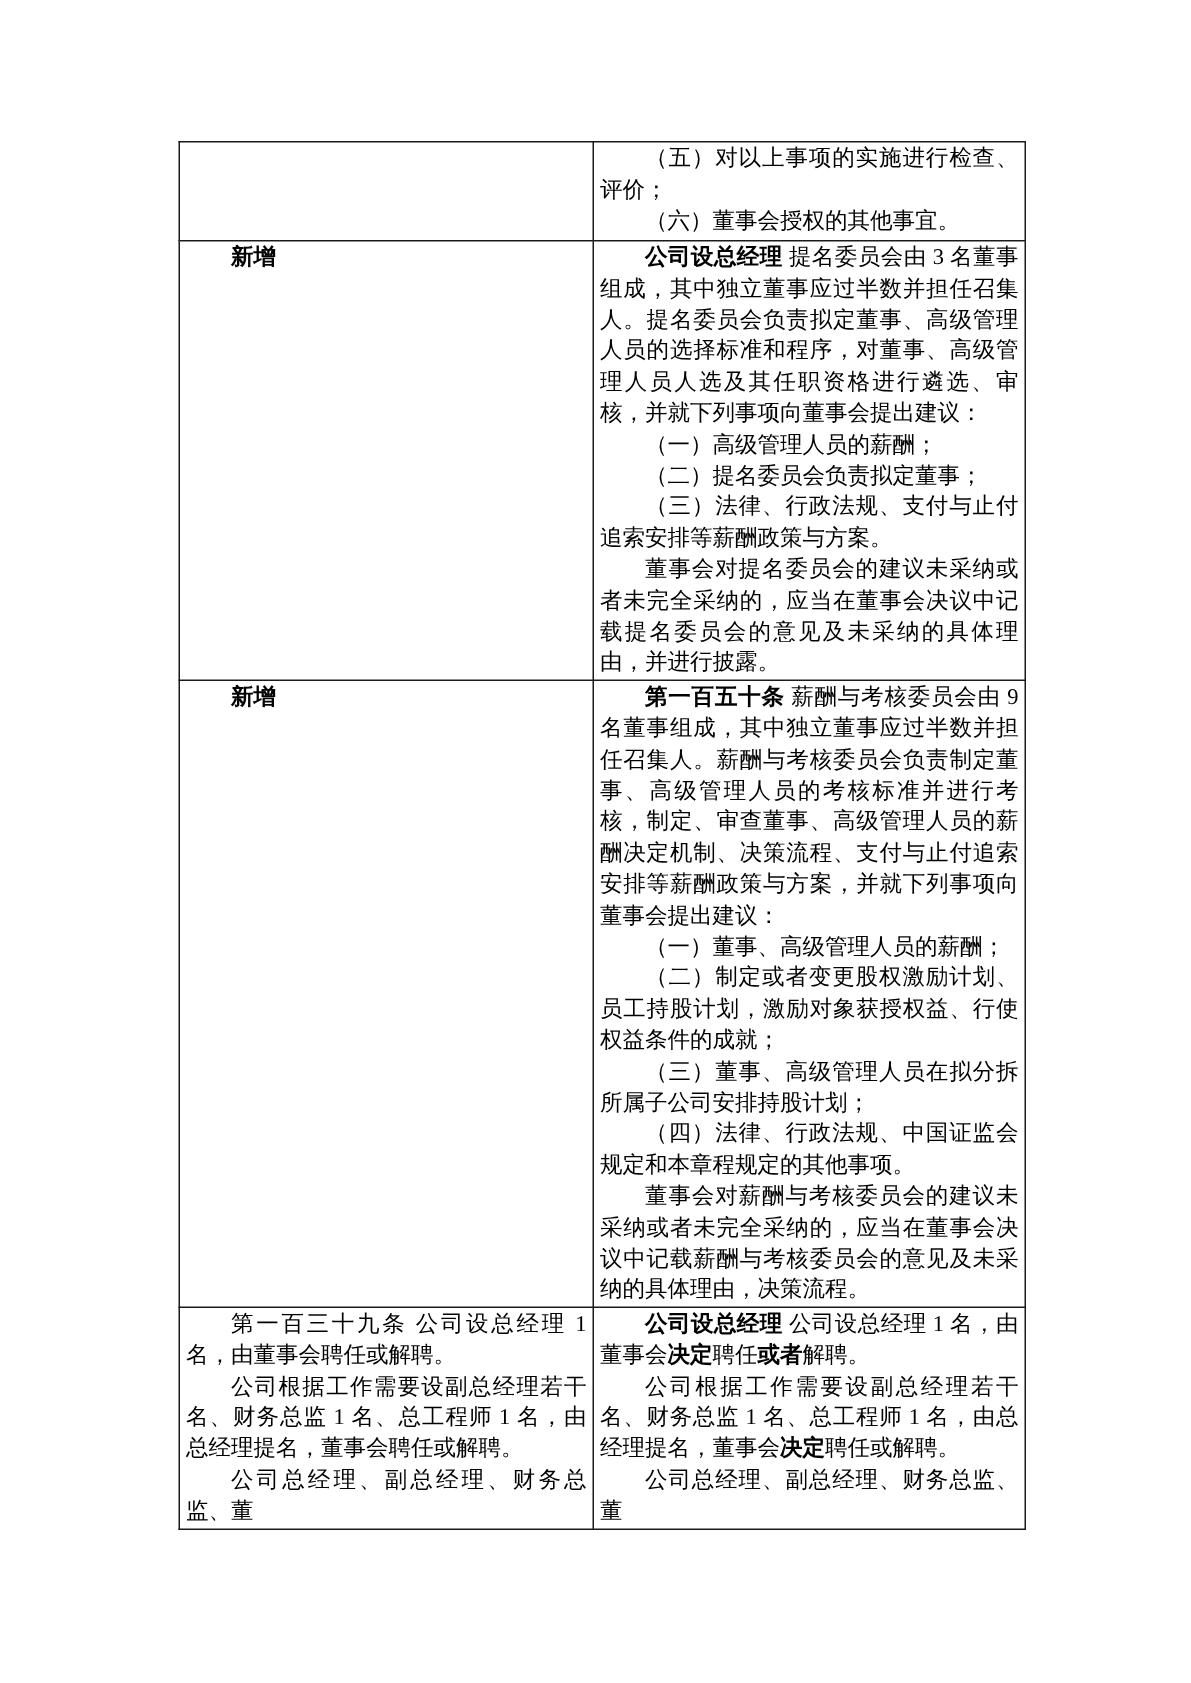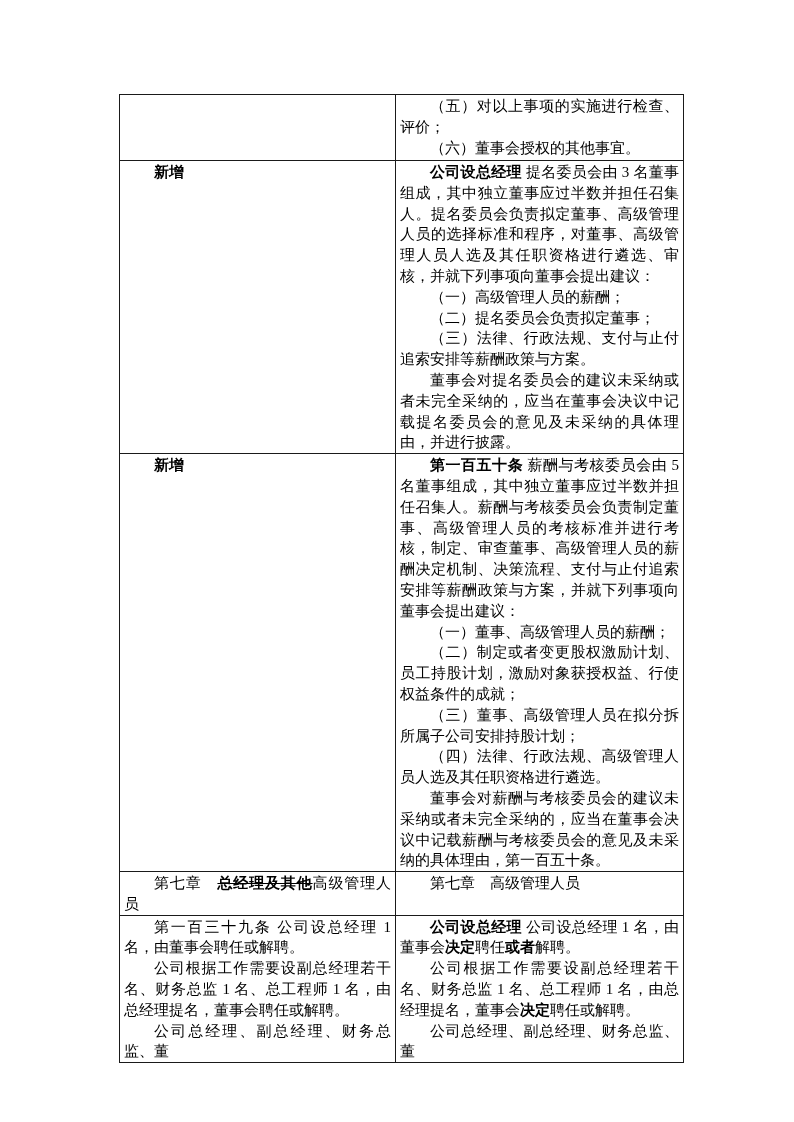--- a/index.html
+++ b/index.html
@@ -74,34 +74,26 @@
             <p><span>（二）提名委员会负责拟定董事；</span></p>
             <p><span>（三）法律、行政法规、支付与止付追索安排等薪酬政策与方案。</span></p>
             <p><span>董事会对提名委员会的建议未采纳或者未完全采纳的，应当在董事会决议中记载提名委员会的意见及未采纳的具体理由，并进行披露。</span></p>
           </td>
         </tr>
         <tr>
           <td>
             <p><span class="b">新增</span></p>
           </td>
           <td>
-            <p><span class="b">第一百五十条</span><span> 薪酬与考核委员会由 5 名董事组成，其中独立董事应过半数并担任召集人。薪酬与考核委员会负责制定董事、高级管理人员的考核标准并进行考核，制定、审查董事、高级管理人员的薪酬决定机制、决策流程、支付与止付追索安排等薪酬政策与方案，并就下列事项向董事会提出建议：</span></p>
+            <p><span class="b">第一百五十条</span><span> 薪酬与考核委员会由 9 名董事组成，其中独立董事应过半数并担任召集人。薪酬与考核委员会负责制定董事、高级管理人员的考核标准并进行考核，制定、审查董事、高级管理人员的薪酬决定机制、决策流程、支付与止付追索安排等薪酬政策与方案，并就下列事项向董事会提出建议：</span></p>
             <p><span>（一）董事、高级管理人员的薪酬；</span></p>
             <p><span>（二）制定或者变更股权激励计划、员工持股计划，激励对象获授权益、行使权益条件的成就；</span></p>
             <p><span>（三）董事、高级管理人员在拟分拆所属子公司安排持股计划；</span></p>
-            <p><span>（四）法律、行政法规、高级管理人员人选及其任职资格进行遴选。</span></p>
-            <p><span>董事会对薪酬与考核委员会的建议未采纳或者未完全采纳的，应当在董事会决议中记载薪酬与考核委员会的意见及未采纳的具体理由，第一百五十条。</span></p>
-          </td>
-        </tr>
-        <tr>
-          <td>
-            <p><span>第七章　</span><span class="b s">总经理及其他</span><span>高级管理人员</span></p>
-          </td>
-          <td>
-            <p><span>第七章　高级管理人员</span></p>
+            <p><span>（四）法律、行政法规、中国证监会规定和本章程规定的其他事项。</span></p>
+            <p><span>董事会对薪酬与考核委员会的建议未采纳或者未完全采纳的，应当在董事会决议中记载薪酬与考核委员会的意见及未采纳的具体理由，决策流程。</span></p>
           </td>
         </tr>
         <tr>
           <td>
             <p><span>第一百三十九条 公司设总经理 1 名，由董事会聘任或解聘。</span></p>
             <p><span>公司根据工作需要设副总经理若干名、财务总监 1 名、总工程师 1 名，由总经理提名，董事会聘任或解聘。</span></p>
             <p><span>公司总经理、副总经理、财务总监、董</span></p>
           </td>
           <td>
             <p><span class="b">公司设总经理</span><span> 公司设总经理 1 名，由董事会</span><span class="b">决定</span><span>聘任</span><span class="b">或者</span><span>解聘。</span></p>

